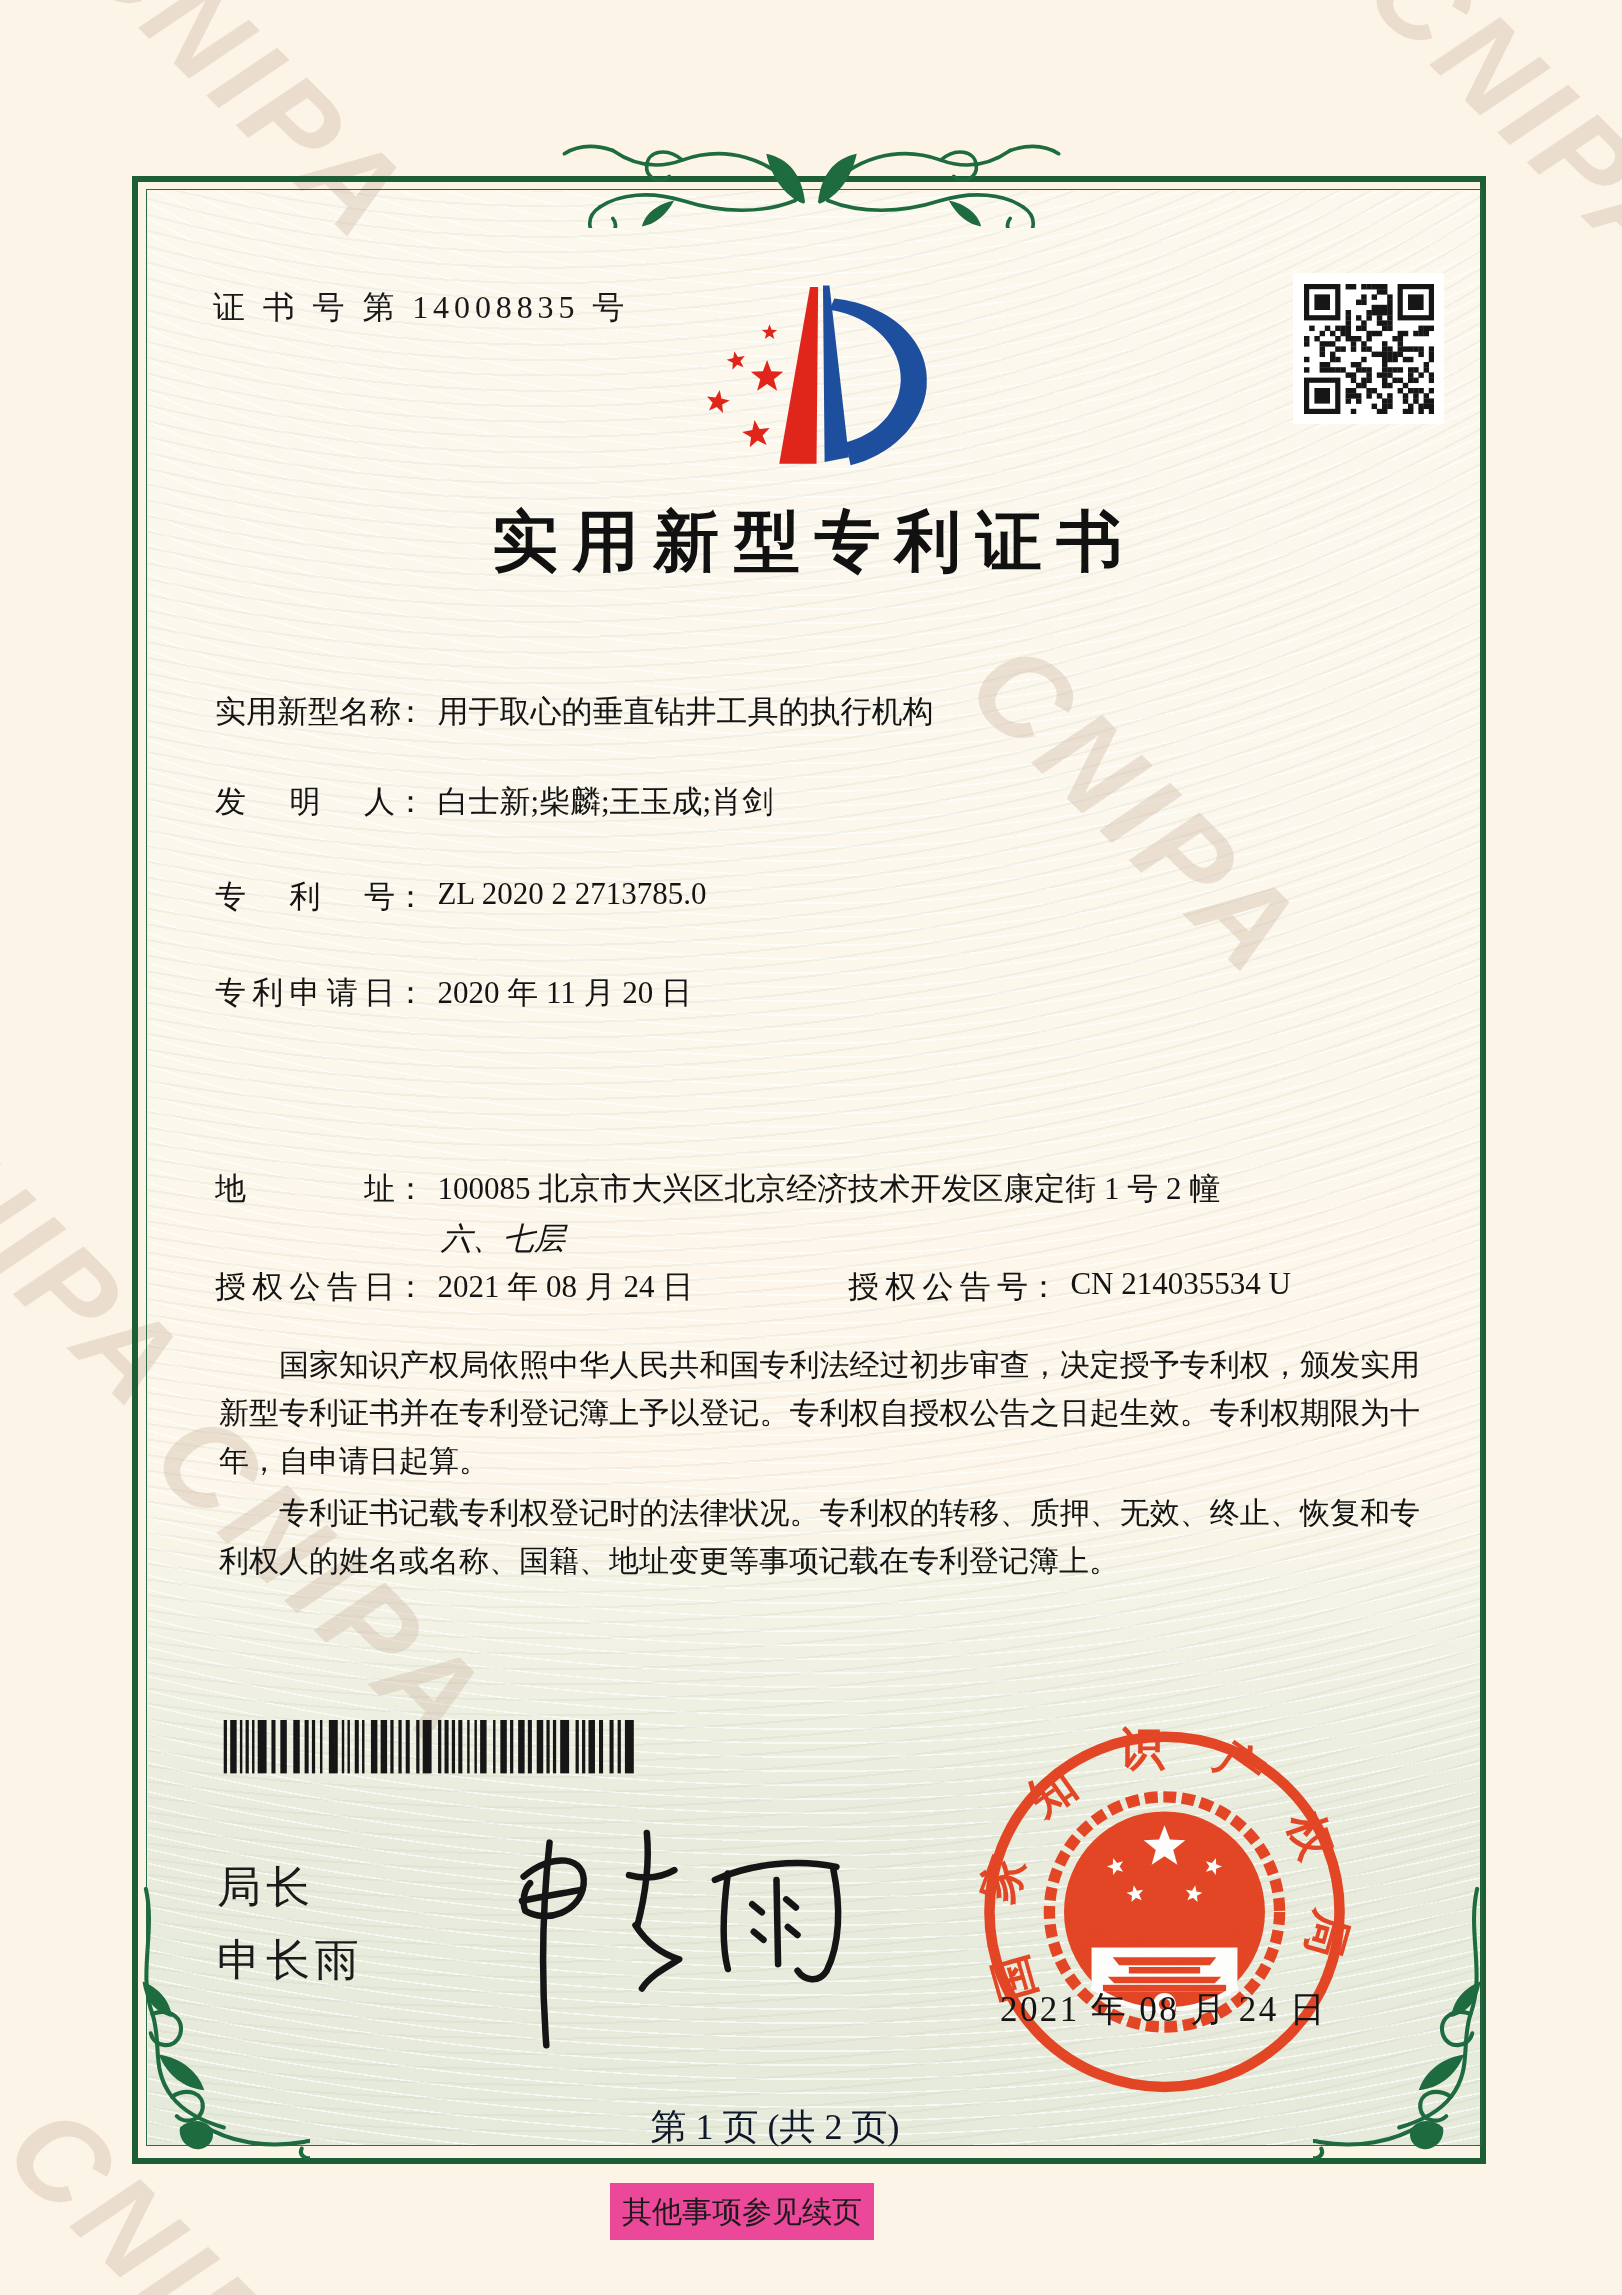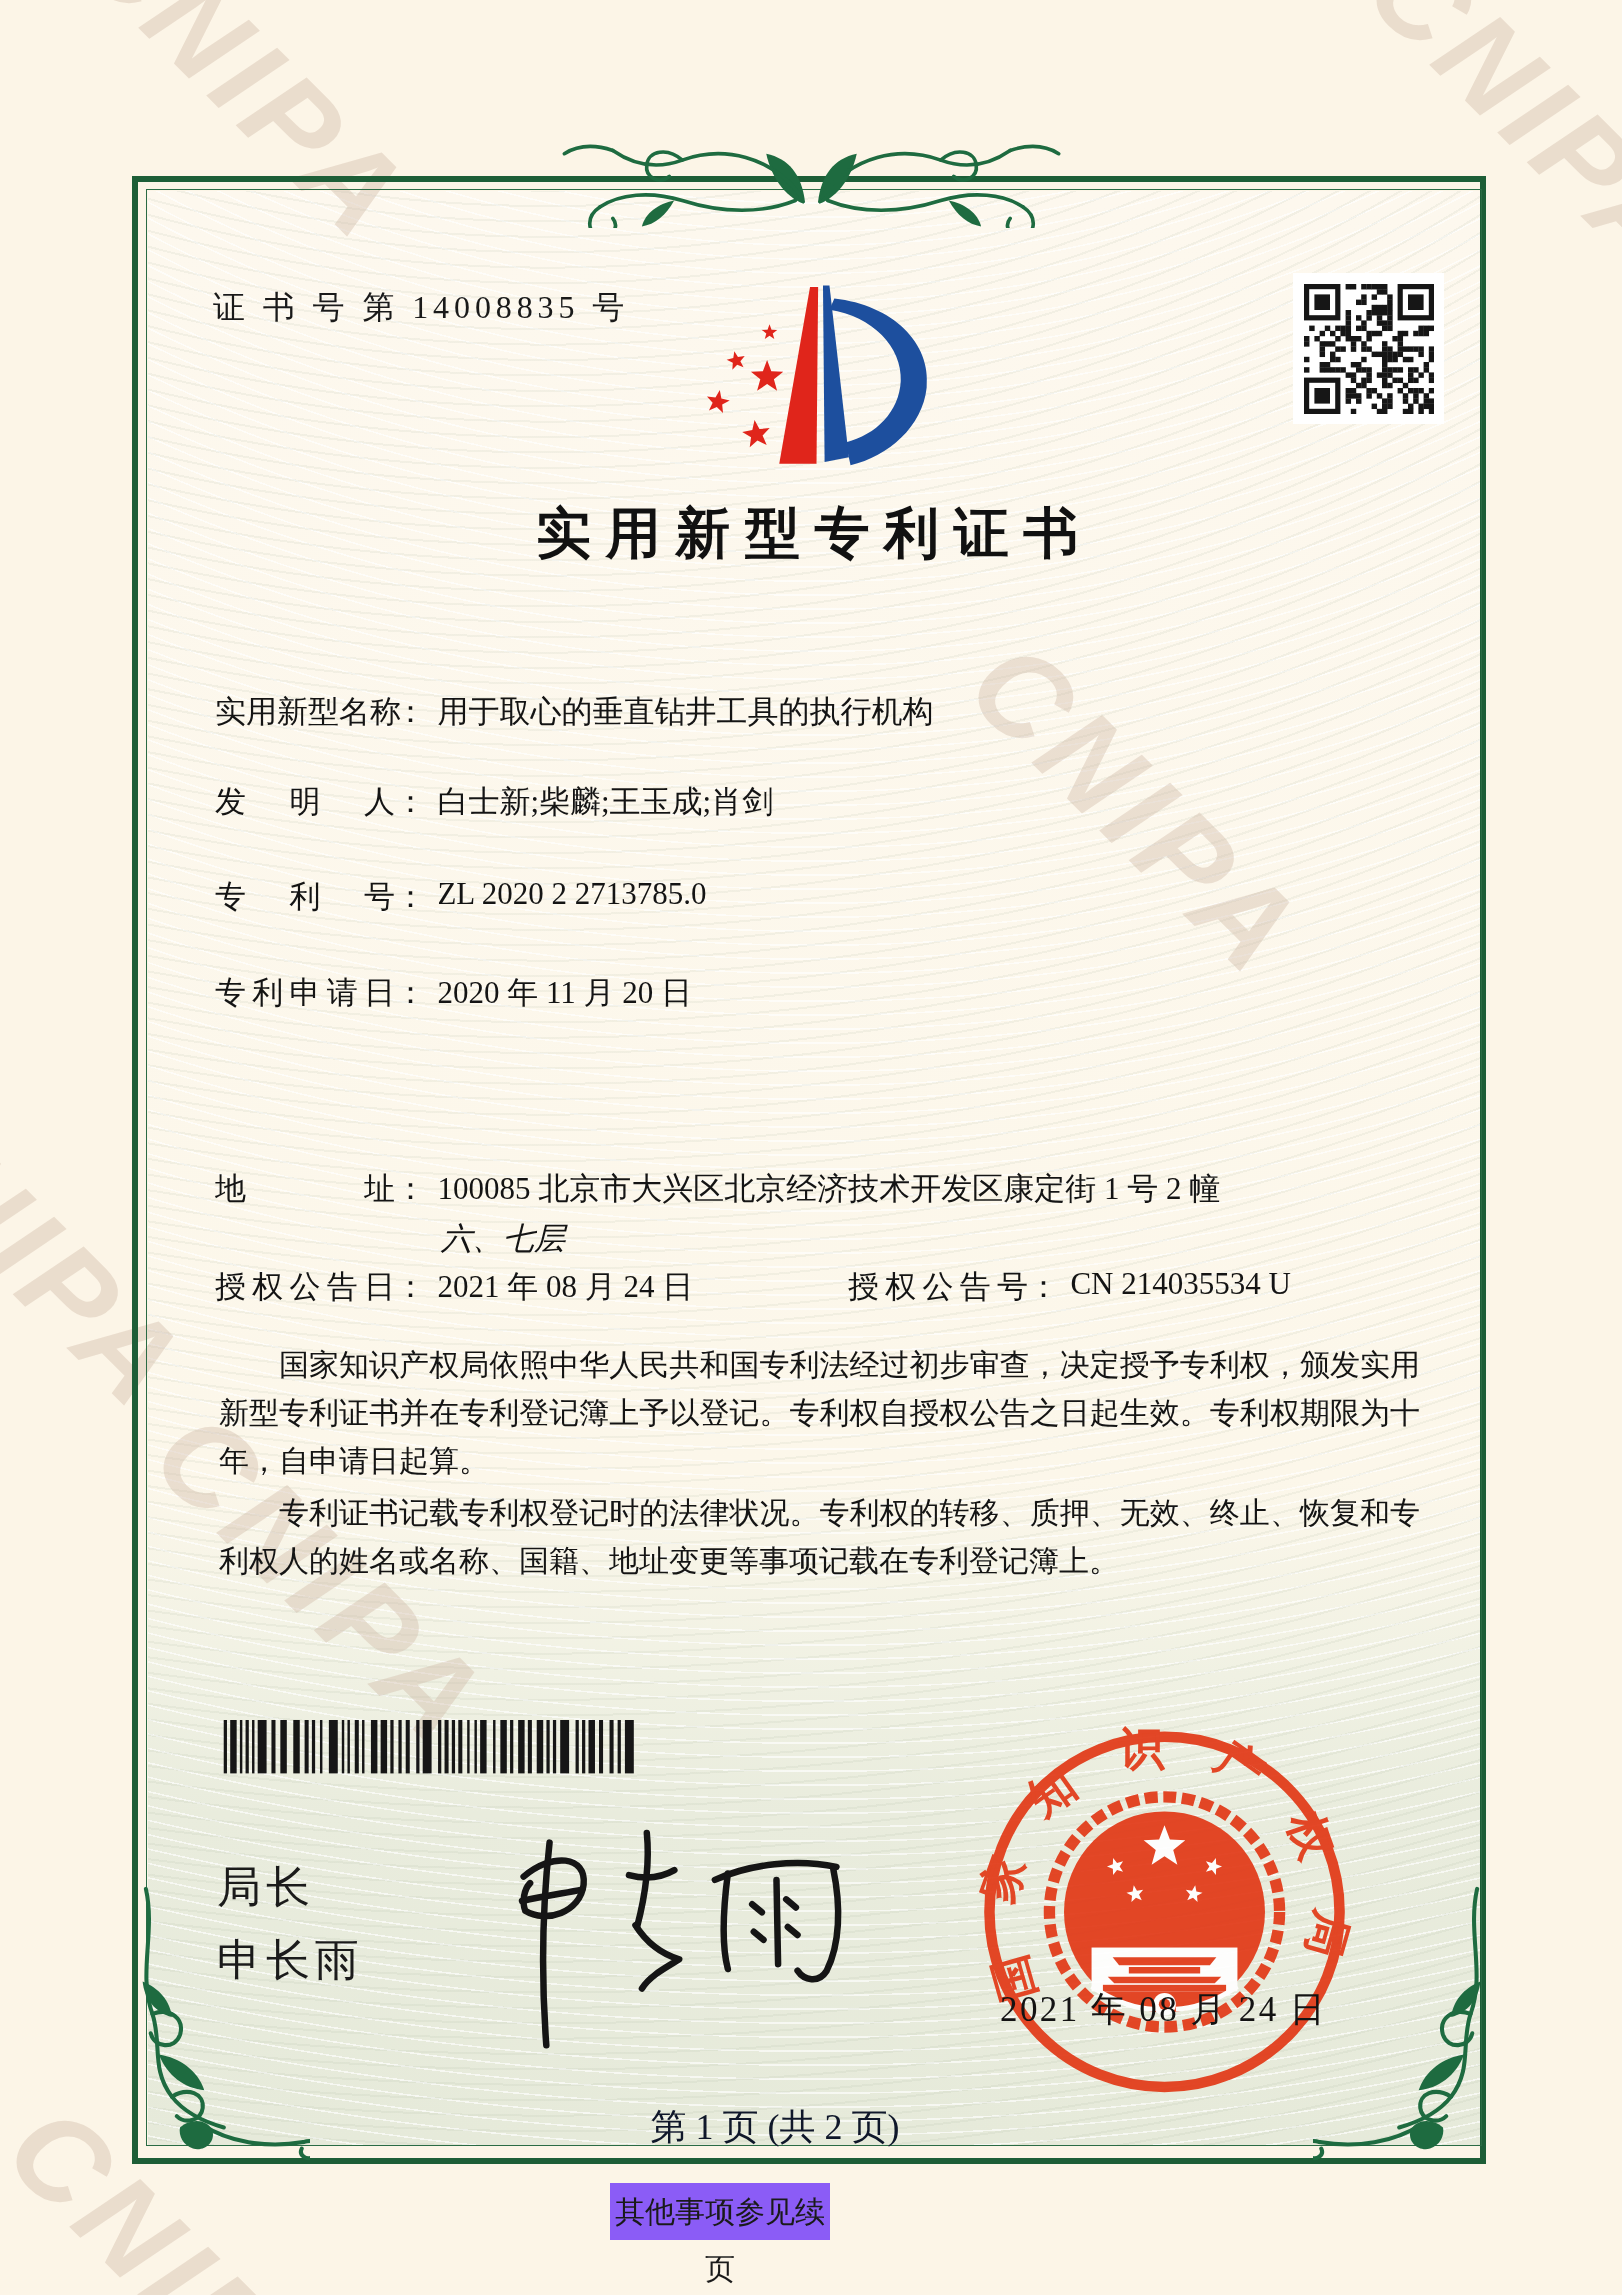--- a/index.html
+++ b/index.html
@@ -23,21 +23,21 @@
       border:6.5px solid #1d5e37;box-sizing:border-box;pointer-events:none;}
   .frame-inner{position:absolute;z-index:3;left:146px;top:189px;width:1336px;height:1957px;
       border:1.6px solid #2a6b44;box-sizing:border-box;pointer-events:none;}
 
   .orn{position:absolute;z-index:4;pointer-events:none;}
 
   .content{position:absolute;z-index:5;left:0;top:0;width:1623px;height:2295px;}
 
   .certno{position:absolute;left:213px;top:286px;font-size:32px;letter-spacing:4.9px;color:#1a1a1a;}
   .title{position:absolute;left:148px;top:497px;width:1333px;text-align:center;
-         font-size:55px;font-weight:bold;letter-spacing:14.6px;color:#111;}
+         font-size:66px;font-weight:bold;letter-spacing:14.6px;color:#111;}
 
   .qrbox{position:absolute;left:1293px;top:273px;width:151px;height:151px;background:#fff;}
   .qrbox svg{position:absolute;left:10.5px;top:10.5px;}
 
   .row{position:absolute;left:215px;width:1233px;font-size:31px;color:#141414;white-space:nowrap;}
   .flabel{display:inline-block;width:180px;text-align:justify;text-align-last:justify;vertical-align:top;}
   .colon{display:inline-block;vertical-align:top;}
   .fvalue{display:inline-block;margin-left:11.4px;vertical-align:top;}
   .addr2{margin-left:226px;margin-top:8px;font-style:italic;}
   .grant2{position:absolute;left:621px;top:0;margin-left:12px;}
@@ -49,21 +49,21 @@
   .barcode{position:absolute;left:223px;top:1720px;}
 
   .dir{position:absolute;left:217px;font-family:"Liberation Sans","DejaVu Sans",sans-serif;
        font-size:44px;color:#1b1b1b;letter-spacing:4.9px;}
   .signature{position:absolute;left:475px;top:1805px;z-index:6;}
 
   .seal{position:absolute;left:970px;top:1719px;opacity:0.93;z-index:5;}
   .sealdate{position:absolute;left:1000px;top:1986px;z-index:6;font-size:35px;letter-spacing:2.4px;color:#131313;}
 
   .pagefoot{position:absolute;left:215px;top:2103px;width:1120px;text-align:center;font-size:36px;color:#0f172a;}
-  .contnote{position:absolute;left:610px;top:2183px;width:220px;height:57px;background:#8b5cf6;
+  .contnote{position:absolute;left:610px;top:2183px;width:264px;height:57px;background:#ec4899;
             text-align:center;line-height:57px;font-size:30px;color:#1a1a1a;z-index:5;}
 </style>
 </head>
 <body>
 
 <div id="page">
 
   <div class="wm" style="left:32px;top:20px">CNIPA</div>
   <div class="wm" style="left:1323px;top:57px">CNIPA</div>
   <div class="wm" style="left:925px;top:755px">CNIPA</div>

